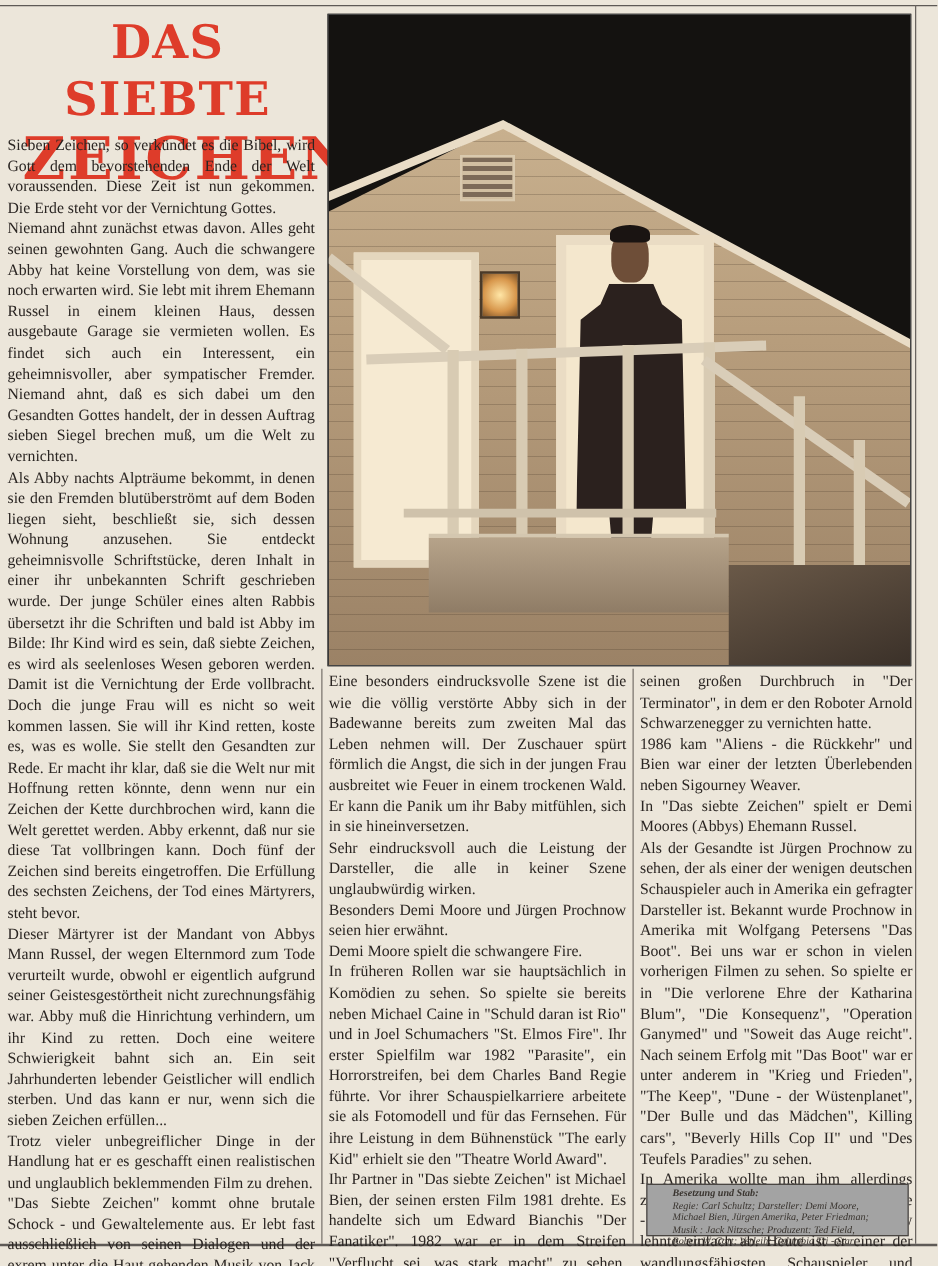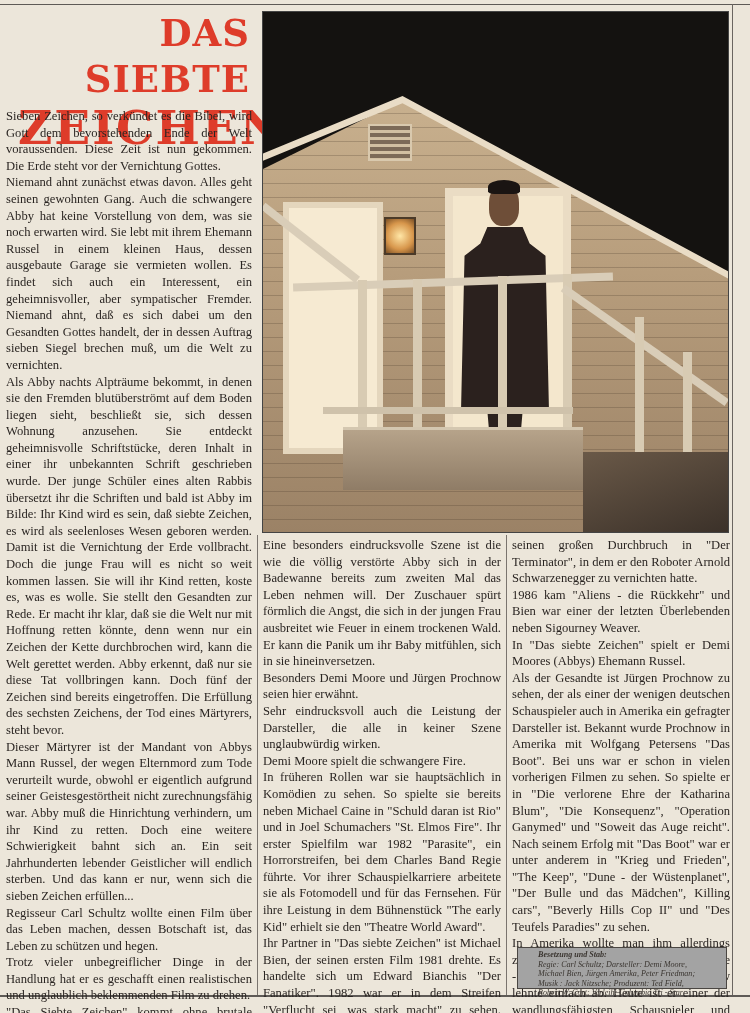--- a/index.html
+++ b/index.html
@@ -11,21 +11,21 @@
     position:relative;
   }
   .topline { position:absolute; left:0; top:4px; width:750px; height:0; border-top:1.5px solid #5e5a56; }
   .bottomline { position:absolute; left:0; top:995px; width:750px; height:0; border-top:2px solid #5e5a56; }
   .rightline { position:absolute; left:732px; top:4px; height:991px; border-left:1px solid #6a6560; }
   .coldiv1 { position:absolute; left:257px; top:535px; height:460px; border-left:1px solid #7a746e; }
   .coldiv2 { position:absolute; left:506px; top:535px; height:460px; border-left:1px solid #7a746e; }
 
   .title {
     position:absolute; left:18px; top:10px; width:232px;
-    text-align:right; color:#de3c2a;
+    text-align:center; color:#de3c2a;
     font-family:"DejaVu Serif", serif; font-weight:bold;
     letter-spacing:1px;
   }
   .title .l1 { display:block; font-size:37px; line-height:46px; }
   .title .l2 { display:block; font-size:47px; line-height:52px; letter-spacing:2px; }
 
   .col {
     position:absolute;
     font-size:12.6px; line-height:16.6px;
     text-align:justify;
@@ -158,30 +158,29 @@
   <div class="post" style="left:372px; top:305px; height:150px;"></div>
   <div class="post" style="left:420px; top:340px; height:150px;"></div>
   <div class="stairs"></div>
 </div>
 
 <div class="col col1">
   <p>Sieben Zeichen, so verkündet es die Bibel, wird Gott dem bevorstehenden Ende der Welt voraussenden. Diese Zeit ist nun gekommen. Die Erde steht vor der Vernichtung Gottes.</p>
   <p>Niemand ahnt zunächst etwas davon. Alles geht seinen gewohnten Gang. Auch die schwangere Abby hat keine Vorstellung von dem, was sie noch erwarten wird. Sie lebt mit ihrem Ehemann Russel in einem kleinen Haus, dessen ausgebaute Garage sie vermieten wollen. Es findet sich auch ein Interessent, ein geheimnisvoller, aber sympatischer Fremder. Niemand ahnt, daß es sich dabei um den Gesandten Gottes handelt, der in dessen Auftrag sieben Siegel brechen muß, um die Welt zu vernichten.</p>
   <p>Als Abby nachts Alpträume bekommt, in denen sie den Fremden blutüberströmt auf dem Boden liegen sieht, beschließt sie, sich dessen Wohnung anzusehen. Sie entdeckt geheimnisvolle Schriftstücke, deren Inhalt in einer ihr unbekannten Schrift geschrieben wurde. Der junge Schüler eines alten Rabbis übersetzt ihr die Schriften und bald ist Abby im Bilde: Ihr Kind wird es sein, daß siebte Zeichen, es wird als seelenloses Wesen geboren werden. Damit ist die Vernichtung der Erde vollbracht. Doch die junge Frau will es nicht so weit kommen lassen. Sie will ihr Kind retten, koste es, was es wolle. Sie stellt den Gesandten zur Rede. Er macht ihr klar, daß sie die Welt nur mit Hoffnung retten könnte, denn wenn nur ein Zeichen der Kette durchbrochen wird, kann die Welt gerettet werden. Abby erkennt, daß nur sie diese Tat vollbringen kann. Doch fünf der Zeichen sind bereits eingetroffen. Die Erfüllung des sechsten Zeichens, der Tod eines Märtyrers, steht bevor.</p>
   <p>Dieser Märtyrer ist der Mandant von Abbys Mann Russel, der wegen Elternmord zum Tode verurteilt wurde, obwohl er eigentlich aufgrund seiner Geistesgestörtheit nicht zurechnungsfähig war. Abby muß die Hinrichtung verhindern, um ihr Kind zu retten. Doch eine weitere Schwierigkeit bahnt sich an. Ein seit Jahrhunderten lebender Geistlicher will endlich sterben. Und das kann er nur, wenn sich die sieben Zeichen erfüllen...</p>
-  <p>Regisseur Carl Schultz wollte einen Film über das Leben machen, dessen Botschaft ist, das Leben zu schützen und hegen.</p>
   <p>Trotz vieler unbegreiflicher Dinge in der Handlung hat er es geschafft einen realistischen und unglaublich beklemmenden Film zu drehen.</p>
   <p>"Das Siebte Zeichen" kommt ohne brutale Schock - und Gewaltelemente aus.  Er lebt fast ausschließlich von seinen Dialogen und der exrem unter die Haut gehenden Musik von Jack Nitzsche.</p>
 
 </div>
 
 <div class="col col2">
   <p>Eine besonders eindrucksvolle Szene ist die wie die völlig verstörte Abby sich in der Badewanne bereits zum zweiten Mal das Leben nehmen will. Der Zuschauer spürt förmlich die Angst, die sich in der jungen Frau ausbreitet wie Feuer in einem trockenen Wald. Er kann die Panik um ihr Baby mitfühlen, sich in sie hineinversetzen.</p>
+  <p>Sehr eindrucksvoll auch die Leistung der Darsteller, die alle in keiner Szene unglaubwürdig wirken.</p>
   <p>Besonders Demi Moore und Jürgen Prochnow seien hier erwähnt.</p>
-  <p>Sehr eindrucksvoll auch die Leistung der Darsteller, die alle in keiner Szene unglaubwürdig wirken.</p>
   <p>Demi Moore spielt die schwangere Fire.</p>
   <p>In früheren Rollen war sie hauptsächlich in Komödien zu sehen. So spielte sie bereits neben Michael Caine in "Schuld daran ist Rio" und in Joel Schumachers "St. Elmos Fire". Ihr erster Spielfilm war 1982 "Parasite", ein Horrorstreifen, bei dem Charles Band Regie führte. Vor ihrer Schauspielkarriere arbeitete sie als Fotomodell und für das Fernsehen. Für ihre Leistung in dem Bühnenstück "The early Kid" erhielt sie den "Theatre World Award".</p>
   <p>Ihr Partner in "Das siebte Zeichen" ist Michael Bien, der seinen ersten Film 1981 drehte. Es handelte sich um Edward Bianchis "Der Fanatiker". 1982 war er in dem Streifen "Verflucht sei, was stark macht" zu sehen. 1984 hatte er dann</p>
 </div>
 
 <div class="col col3">
   <p>seinen großen Durchbruch in "Der Terminator", in dem er den Roboter Arnold Schwarzenegger zu vernichten hatte.</p>
   <p>1986 kam "Aliens - die Rückkehr" und Bien war einer der letzten Überlebenden neben Sigourney Weaver.</p>
   <p>In "Das siebte Zeichen" spielt er Demi Moores (Abbys) Ehemann Russel.</p>
   <p>Als der Gesandte ist Jürgen Prochnow zu sehen, der als einer der wenigen deutschen Schauspieler auch in Amerika ein gefragter Darsteller ist. Bekannt wurde Prochnow in Amerika mit Wolfgang Petersens "Das Boot". Bei uns war er schon in vielen vorherigen Filmen zu sehen. So spielte er in "Die verlorene Ehre der Katharina Blum", "Die Konsequenz", "Operation Ganymed" und "Soweit das Auge reicht". Nach seinem Erfolg mit "Das Boot" war er unter anderem in "Krieg und Frieden", "The Keep", "Dune - der Wüstenplanet", "Der Bulle und das Mädchen", Killing cars", "Beverly Hills Cop II" und "Des Teufels Paradies" zu sehen.</p>

